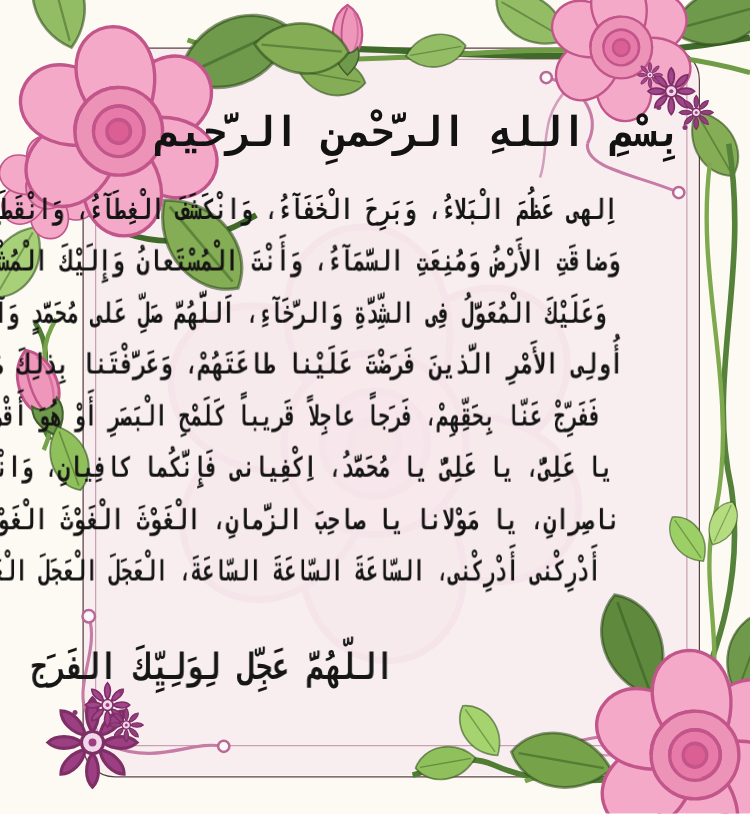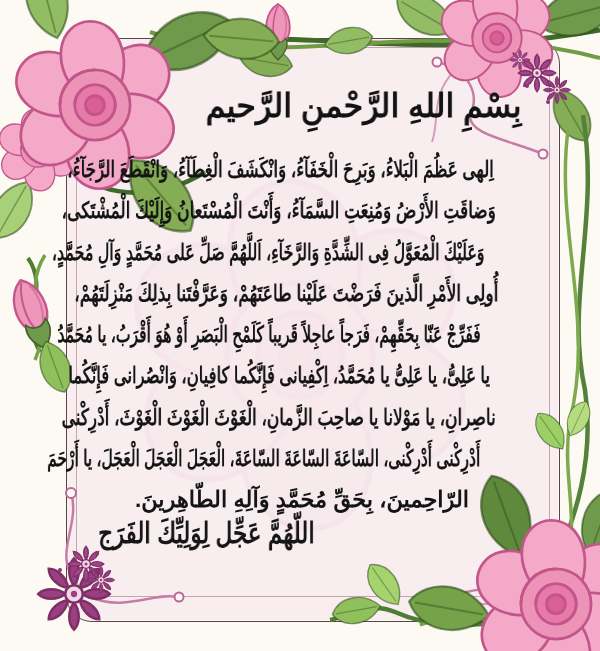--- a/index.html
+++ b/index.html
@@ -1,17 +1,17 @@
 <!DOCTYPE html>
 <html lang="ar"><head>
 <meta charset="utf-8">
 <style>
   html,body{margin:0;padding:0;}
   .canvas{position:relative;width:600px;height:651px;background:#fcfaf2;overflow:hidden;
-          font-family:Liberation Sans, sans-serif;}
+          font-family:Liberation Mono, monospace;}
   .panel-bg{position:absolute;left:66px;top:38px;width:492px;height:582px;
             background:#f8eef0;border-radius:26px;}
   .frame{position:absolute;border-radius:26px;pointer-events:none;}
   .frame.outer{left:66px;top:38px;width:492px;height:582px;border:1.6px solid #5d4148;}
   .frame.inner{left:76px;top:47px;width:472px;height:548px;border:1.2px solid #c9a2b2;border-radius:20px;}
   svg.decor{position:absolute;left:0;top:0;width:600px;height:651px;}
   .bismillah{position:absolute;top:86px;left:175px;right:48px;text-align:center;
              font-size:33px;font-weight:bold;color:#121212;direction:rtl;white-space:nowrap;}
   .dua{position:absolute;top:149px;left:44px;right:40px;direction:rtl;color:#141414;}
   .dua .line{display:block;height:41.3px;line-height:41.3px;text-align:center;
@@ -179,18 +179,17 @@
 
   <div class="dua">
     <span class="line fit" style="transform-origin: center center; transform: scaleX(0.743516);">اِلهى عَظُمَ الْبَلاءُ، وَبَرِحَ الْخَفَآءُ، وَانْكَشَفَ الْغِطَآءُ، وَانْقَطَعَ الرَّجَآءُ،</span>
     <span class="line fit" style="transform-origin: center center; transform: scaleX(0.751092);">وَضاقَتِ الأَرْضُ وَمُنِعَتِ السَّمَآءُ، وَأَنْتَ الْمُسْتَعانُ وَإِلَيْكَ الْمُشْتَكى،</span>
     <span class="line fit" style="transform-origin: center center; transform: scaleX(0.707819);">وَعَلَيْكَ الْمُعَوَّلُ فِى الشِّدَّةِ وَالرَّخَآءِ، اَللَّهُمَّ صَلِّ عَلى مُحَمَّدٍ وَآلِ مُحَمَّدٍ،</span>
     <span class="line fit" style="transform-origin: center center; transform: scaleX(0.761062);">أُولِى الأَمْرِ الَّذينَ فَرَضْتَ عَلَيْنا طاعَتَهُمْ، وَعَرَّفْتَنا بِذلِكَ مَنْزِلَتَهُمْ،</span>
     <span class="line fit" style="transform-origin: center center; transform: scaleX(0.692617);">فَفَرِّجْ عَنّا بِحَقِّهِمْ، فَرَجاً عاجِلاً قَريباً كَلَمْحِ الْبَصَرِ أَوْ هُوَ أَقْرَبُ، يا مُحَمَّدُ</span>
     <span class="line fit" style="transform-origin: center center; transform: scaleX(0.728814);">يا عَلِىُّ، يا عَلِىُّ يا مُحَمَّدُ، اِكْفِيانى فَإِنَّكُما كافِيانِ، وَانْصُرانى فَإِنَّكُما</span>
     <span class="line fit" style="transform-origin: center center; transform: scaleX(0.751092);">ناصِرانِ، يا مَوْلانا يا صاحِبَ الزَّمانِ، الْغَوْثَ الْغَوْثَ الْغَوْثَ، أَدْرِكْنى</span>
     <span class="line fit" style="transform-origin: center center; transform: scaleX(0.690763);">أَدْرِكْنى أَدْرِكْنى، السّاعَةَ السّاعَةَ السّاعَةَ، الْعَجَلَ الْعَجَلَ الْعَجَلَ، يا أَرْحَمَ</span>
-    <span class="line fit">الرّاحِمينَ، بِحَقِّ مُحَمَّدٍ وَآلِهِ الطّاهِرينَ.</span>
   </div>
 
   <div class="signature fit" style="transform-origin: center center; transform: scaleX(0.791541);">اللّهُمَّ عَجِّل لِوَلِيِّكَ الفَرَج</div>
 
 </div>
 
 </body></html>

